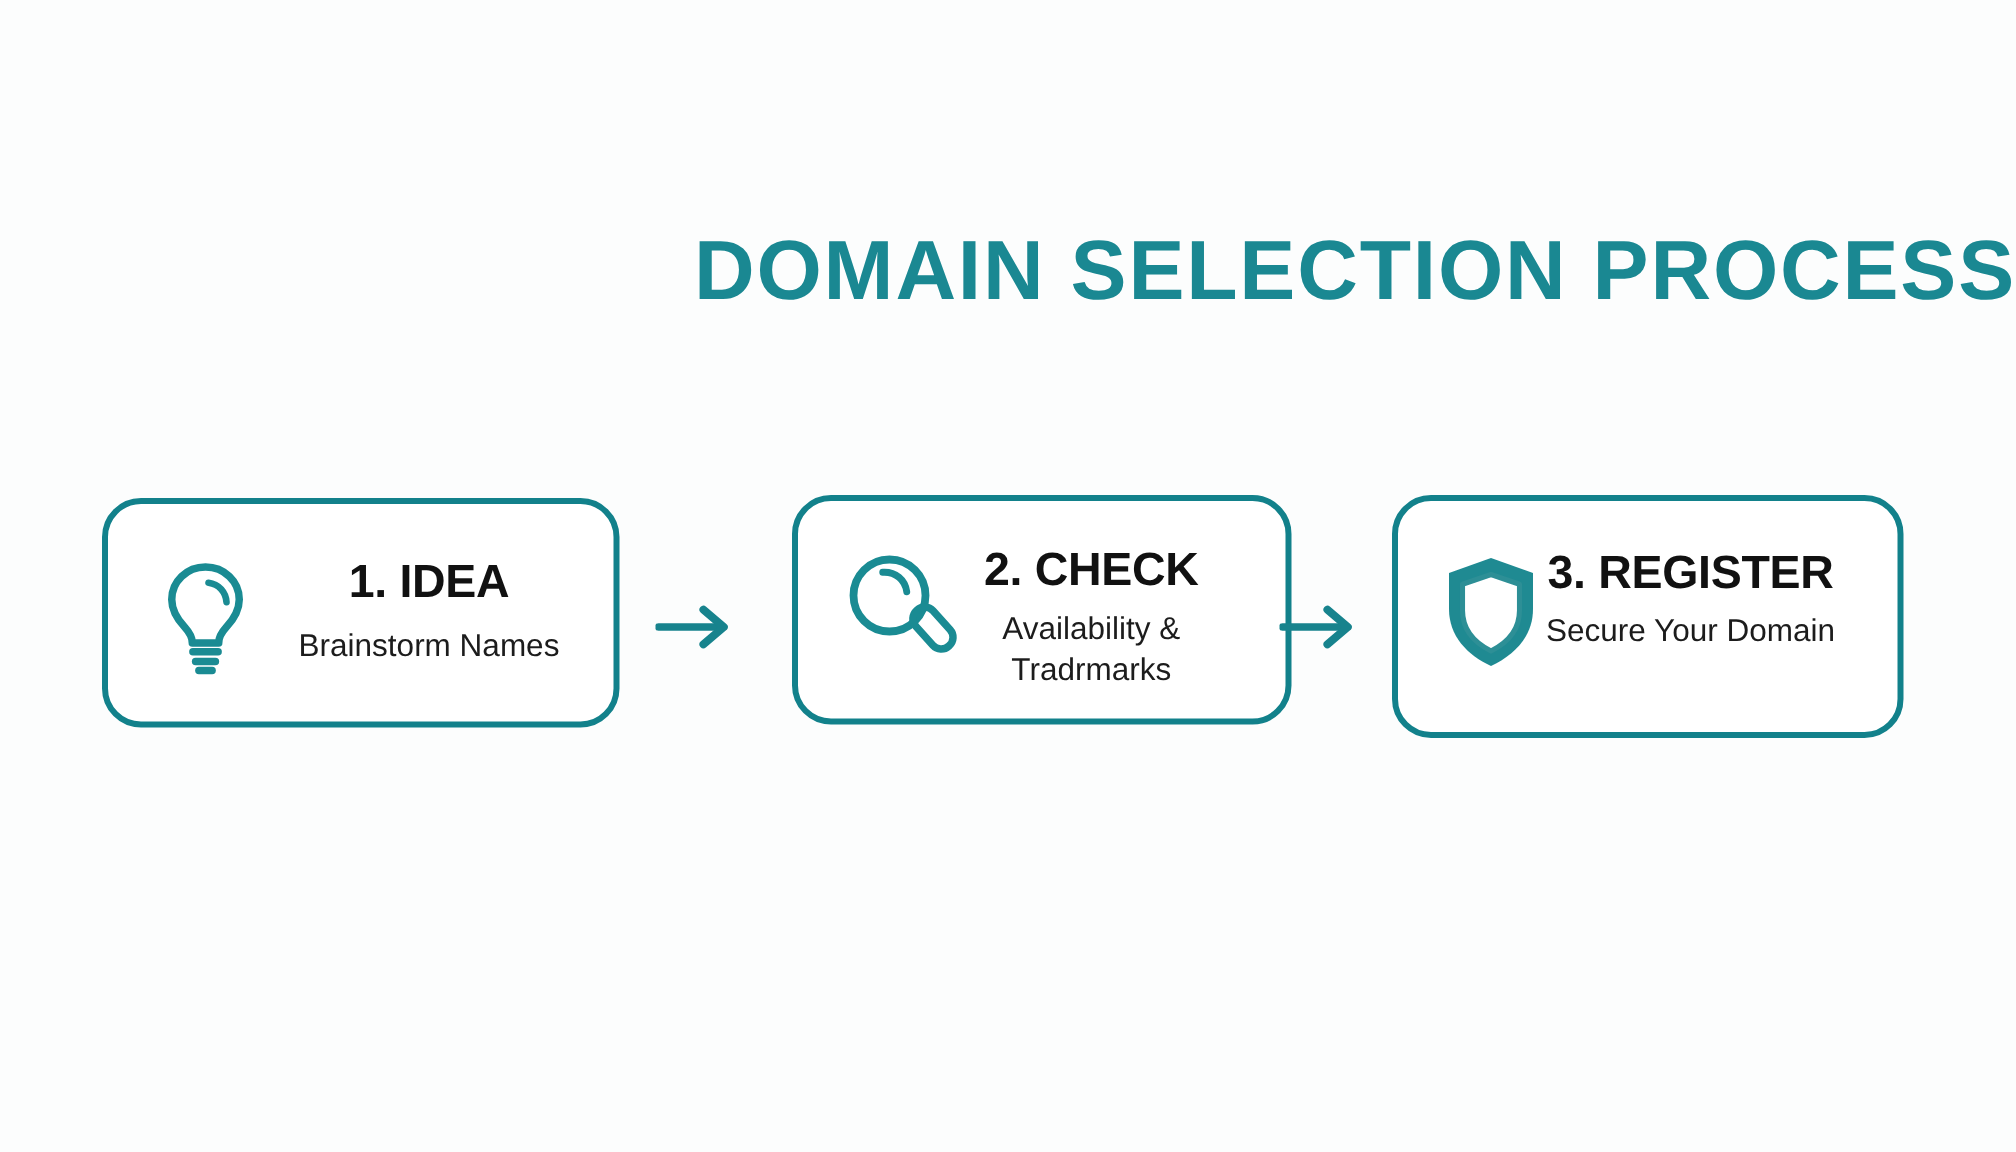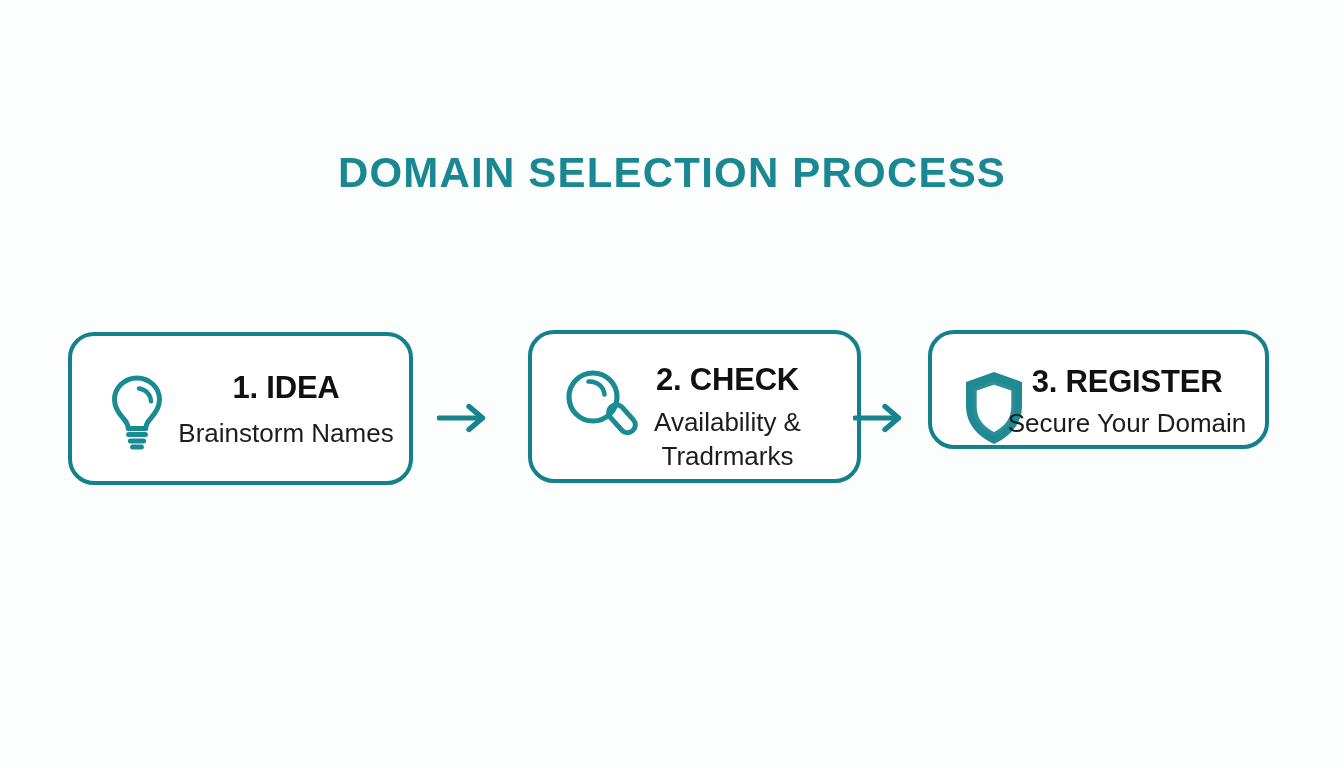--- a/index.html
+++ b/index.html
@@ -19,23 +19,23 @@
     position: absolute;
     inset: 0;
   }
 
   
   .page-title {
     position: absolute;
     left: 0;
     right: 0;
     top: 152px;
-    text-align: center;
+    text-align: right;
     color: #1a8892;
-    font-size: 42px;
+    font-size: 56px;
     font-weight: bold;
     letter-spacing: 1.2px;
     line-height: 1.0;
     white-space: nowrap;
   }
 
   
   .flow {
     position: absolute;
     left: 0;
@@ -48,21 +48,21 @@
     position: absolute;
     box-sizing: border-box;
     background: #ffffff;
     border: 4px solid #12818b;
     border-radius: 26px;
     top: 7px;
     height: 153px;
   }
   .card-1 { left: 68px;  width: 345px; }
   .card-2 { left: 504px; width: 333px; top: 5px; height: 153px; margin-left: 24px; }
-  .card-3 { left: 928px; width: 341px; top: 5px; height: 119px; }
+  .card-3 { left: 928px; width: 341px; top: 5px; height: 162px; }
 
   .card-inner {
     position: relative;
     width: 100%;
     height: 100%;
   }
 
   .icon-wrap {
     position: absolute;
     display: block;
@@ -83,21 +83,21 @@
     color: #111111;
     font-weight: bold;
     font-size: 31px;
     line-height: 1.0;
     letter-spacing: -0.2px;
     white-space: nowrap;
   }
   .step-desc {
     color: #1c1c1c;
     font-weight: normal;
-    font-size: 26px;
+    font-size: 21px;
     line-height: 1.30;
     margin-top: 14px;
   }
   .tc-2 .step-desc { margin-top: 11px; }
   .tc-3 .step-desc { margin-top: 10px; }
 
   
   .arrow {
     position: absolute;
     top: 78px;

